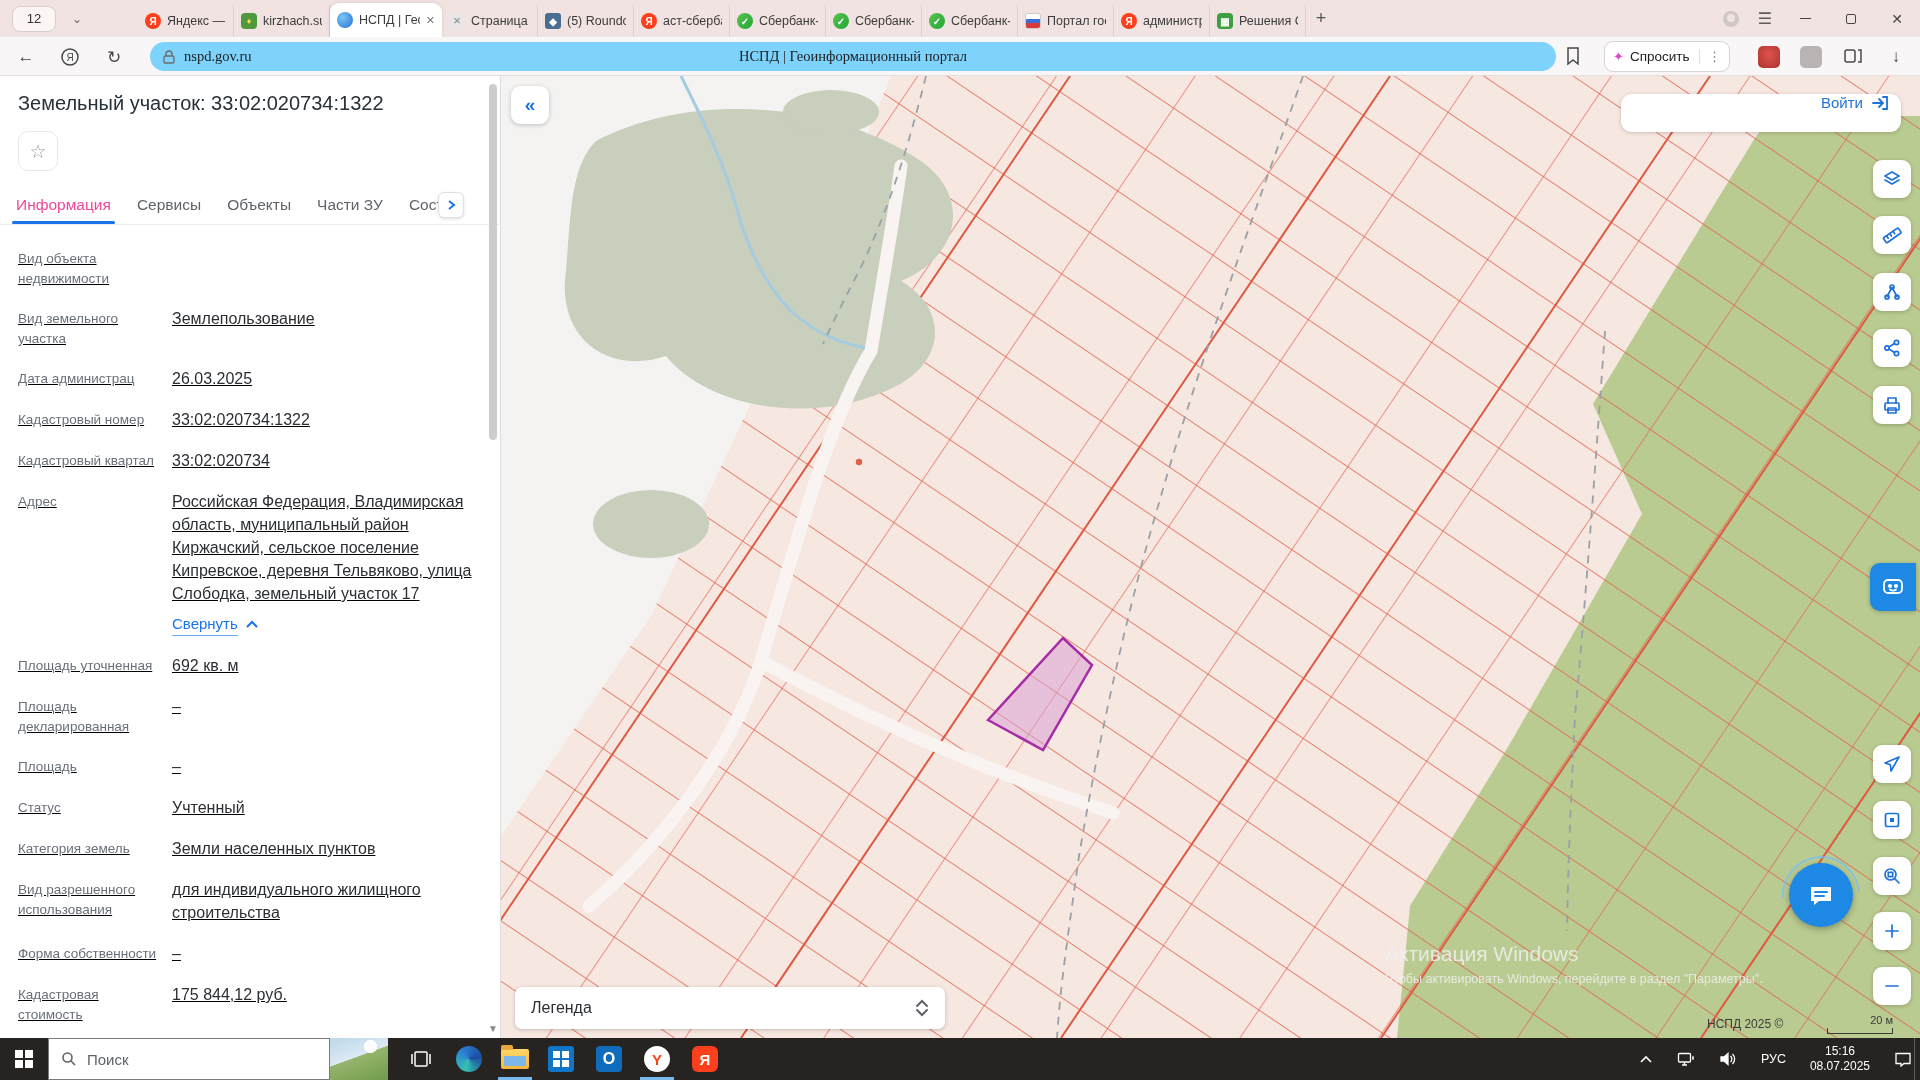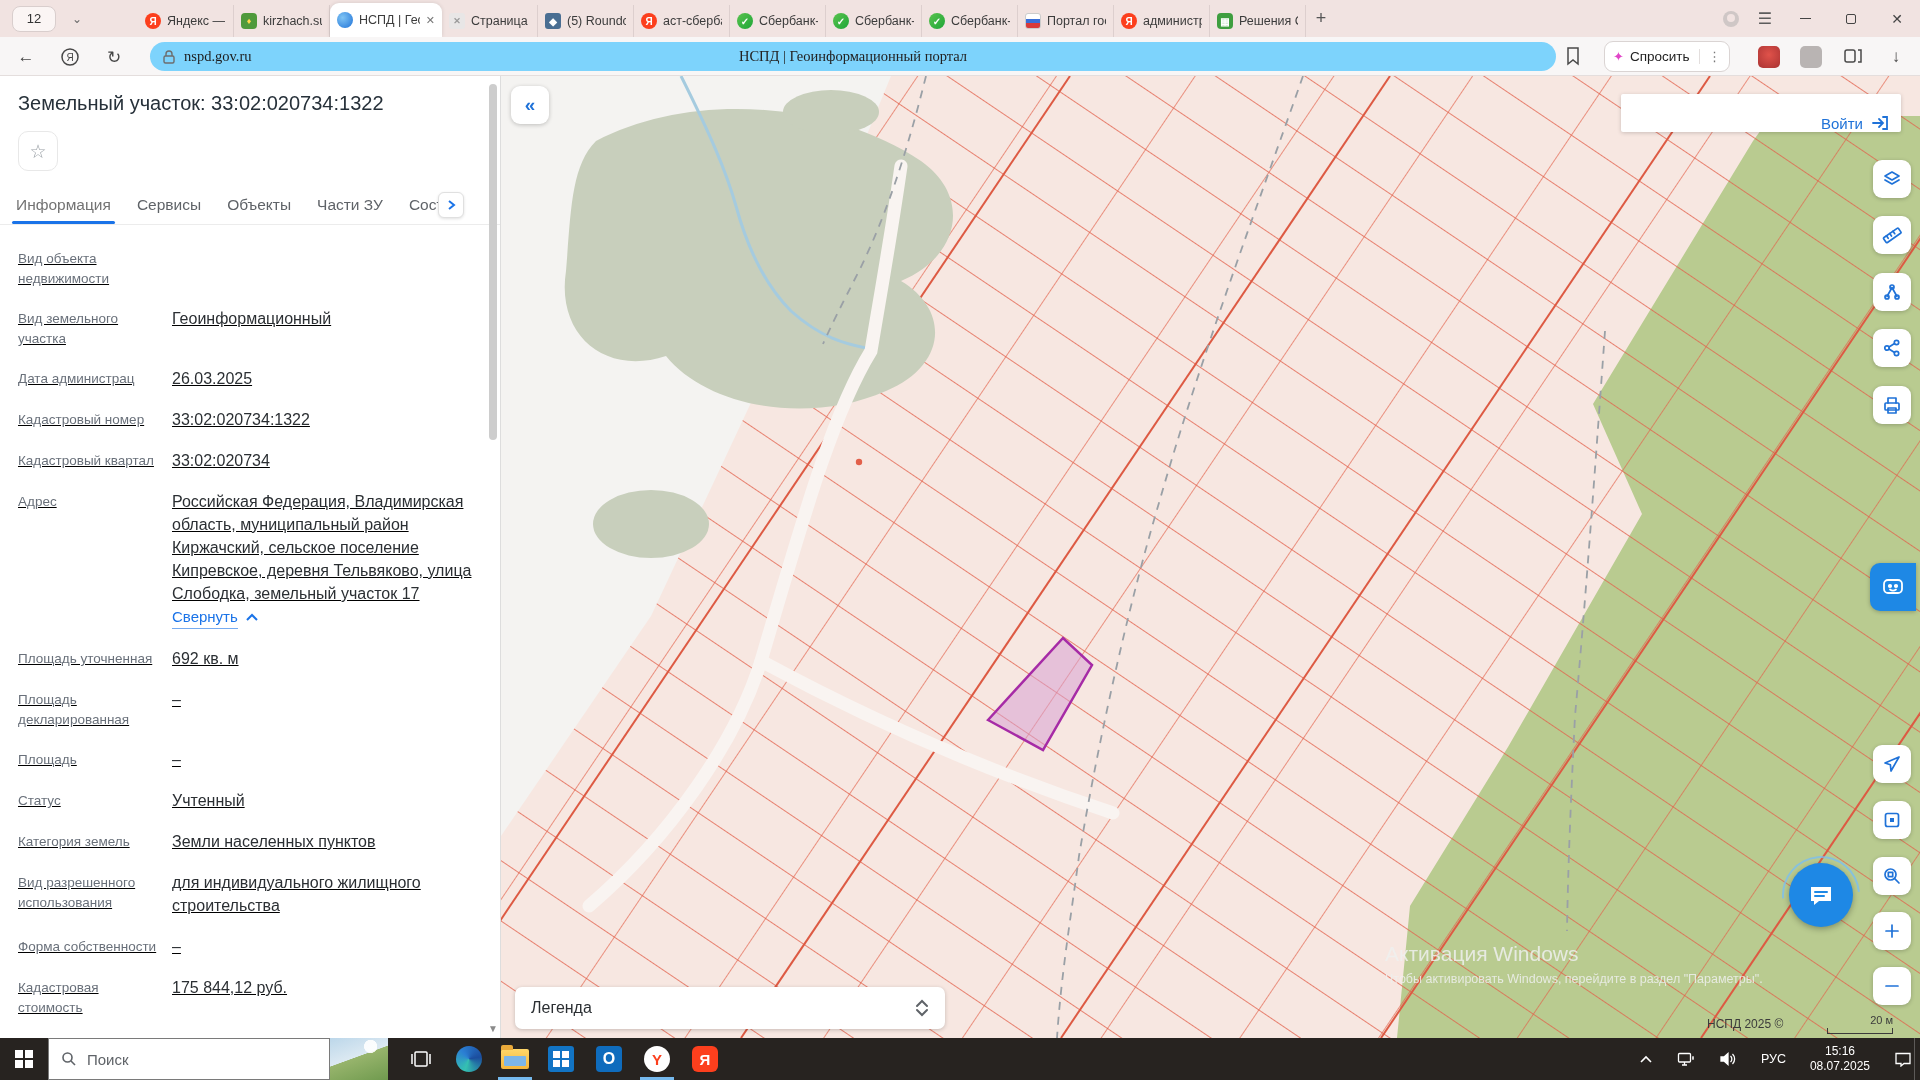--- a/index.html
+++ b/index.html
@@ -67,49 +67,49 @@
   
   #panel { position:absolute; left:0; top:76px; width:500px; height:962px;
     background:#fff; overflow:hidden; }
   #panel-title { padding:16px 18px 0; font-size:20px; color:#27313a; }
   #fav-star { margin:16px 0 0 18px; width:40px; height:40px; border:1px solid #e8e8e8;
     border-radius:10px; display:flex; align-items:center; justify-content:center;
     font-size:19px; color:#9aa0a6; background:#fff; }
   #panel-tabs { display:flex; gap:26px; padding:0 16px; margin-top:14px; height:40px;
     align-items:center; border-bottom:1px solid #ececec; position:relative; }
   .ptab { font-size:15.5px; color:#5f6368; white-space:nowrap; }
-  .ptab.active { color:#737373; position:relative; }
+  .ptab.active { color:#ec4899; position:relative; }
   .ptab.active::after { content:""; position:absolute; left:-4px; right:-4px; bottom:-10px;
     height:3px; background:#1a73e8; border-radius:2px; }
   .ptab.cut { width:44px; overflow:hidden; }
   #ptab-next { position:absolute; right:36px; top:7px; width:26px; height:26px;
     border:1px solid #e0e0e0; border-radius:6px; background:#fff; display:flex;
     align-items:center; justify-content:center; box-shadow:0 1px 3px rgba(0,0,0,.12); }
   #fields { padding-top:22px;text-decoration:underline; }
   .row { display:flex; gap:14px; padding:0 0 0 18px; margin-bottom:18px; }
   .lab { width:140px; flex:none; font-size:13.5px; color:#69707a; line-height:20px; padding-top:2px; }
   .val { font-size:16px; color:#2b2f33; line-height:23px; width:300px; }
-  #collapse-link { display:inline-flex; align-items:center; gap:8px; 
+  #collapse-link { display:inline-flex; align-items:center; gap:8px; margin-top:7px;
     font-size:15px; color:#1a73e8; }
   #collapse-link .txt { border-bottom:1px solid rgba(26,115,232,.6); }
   #panel-scroll { position:absolute; right:3px; top:8px; width:8px; height:356px;
     background:#cdcdcd; border-radius:4px; }
   #panel-scroll-arrow { position:absolute; right:2px; bottom:4px; font-size:10px; color:#8a8a8a; }
 
   
   #map { position:absolute; left:500px; top:76px; width:1420px; height:962px;
     background:#f7ebe6; border-left:1px solid #ddd; overflow:hidden; cursor:grab; }
   #map svg.base { position:absolute; left:0; top:0; }
   .mbtn { position:absolute; width:38px; height:38px; background:#fff; border-radius:9px;
     box-shadow:0 1px 4px rgba(0,0,0,.22); display:flex; align-items:center; justify-content:center; }
   .mbtn svg { stroke:#1f72d8; fill:none; stroke-width:1.7; stroke-linecap:round; stroke-linejoin:round; }
   #collapse-panel-btn { left:10px; top:10px; font-size:19px; color:#1f72d8; font-weight:bold; }
   #login-bar { position:absolute; left:1120px; top:18px; width:280px; height:38px;
-    background:#fff; border-radius:2px; box-shadow:0 1px 4px rgba(0,0,0,.18);
-    display:flex; align-items:flex-end; justify-content:flex-end; padding:0 12px; gap:8px; }
+    background:#fff; border-radius:11px; box-shadow:0 1px 4px rgba(0,0,0,.18);
+    display:flex; align-items:flex-start; justify-content:flex-end; padding:0 12px; gap:8px; }
   #login-bar .lbl { color:#1f72d8; font-size:15px; }
   #assistant-btn { position:absolute; left:1369px; top:487px; width:46px; height:48px;
     background:#1e88e5; border-radius:10px 0 0 10px; box-shadow:0 1px 4px rgba(0,0,0,.25);
     display:flex; align-items:center; justify-content:center; }
   #chat-fab { position:absolute; left:1288px; top:787px; width:64px; height:64px;
     border-radius:50%; background:#1e88e5; display:flex; align-items:center;
     justify-content:center; box-shadow:0 2px 6px rgba(0,0,0,.3); }
   #chat-fab::before { content:""; position:absolute; left:-7px; top:-7px; width:74px;
     height:74px; border-radius:50%; border:2px solid rgba(120,190,245,.75);
     border-bottom-color:transparent; border-right-color:transparent; transform:rotate(40deg); }
@@ -293,21 +293,21 @@
           <path d="M3 1 L8 5 L3 9"></path>
         </svg>
     </span>
   </div>
   <div id="fields">
     <div class="row">
         <div class="lab">Вид объекта недвижимости</div>
       </div>
     <div class="row">
         <div class="lab">Вид земельного участка</div>
-        <div class="val">Геоинформационный</div>
+        <div class="val">Землепользование</div>
       </div>
     <div class="row">
         <div class="lab">Дата администрац</div>
         <div class="val">26.03.2025</div>
       </div>
     <div class="row">
         <div class="lab">Кадастровый номер</div>
         <div class="val">33:02:020734:1322</div>
       </div>
     <div class="row">

